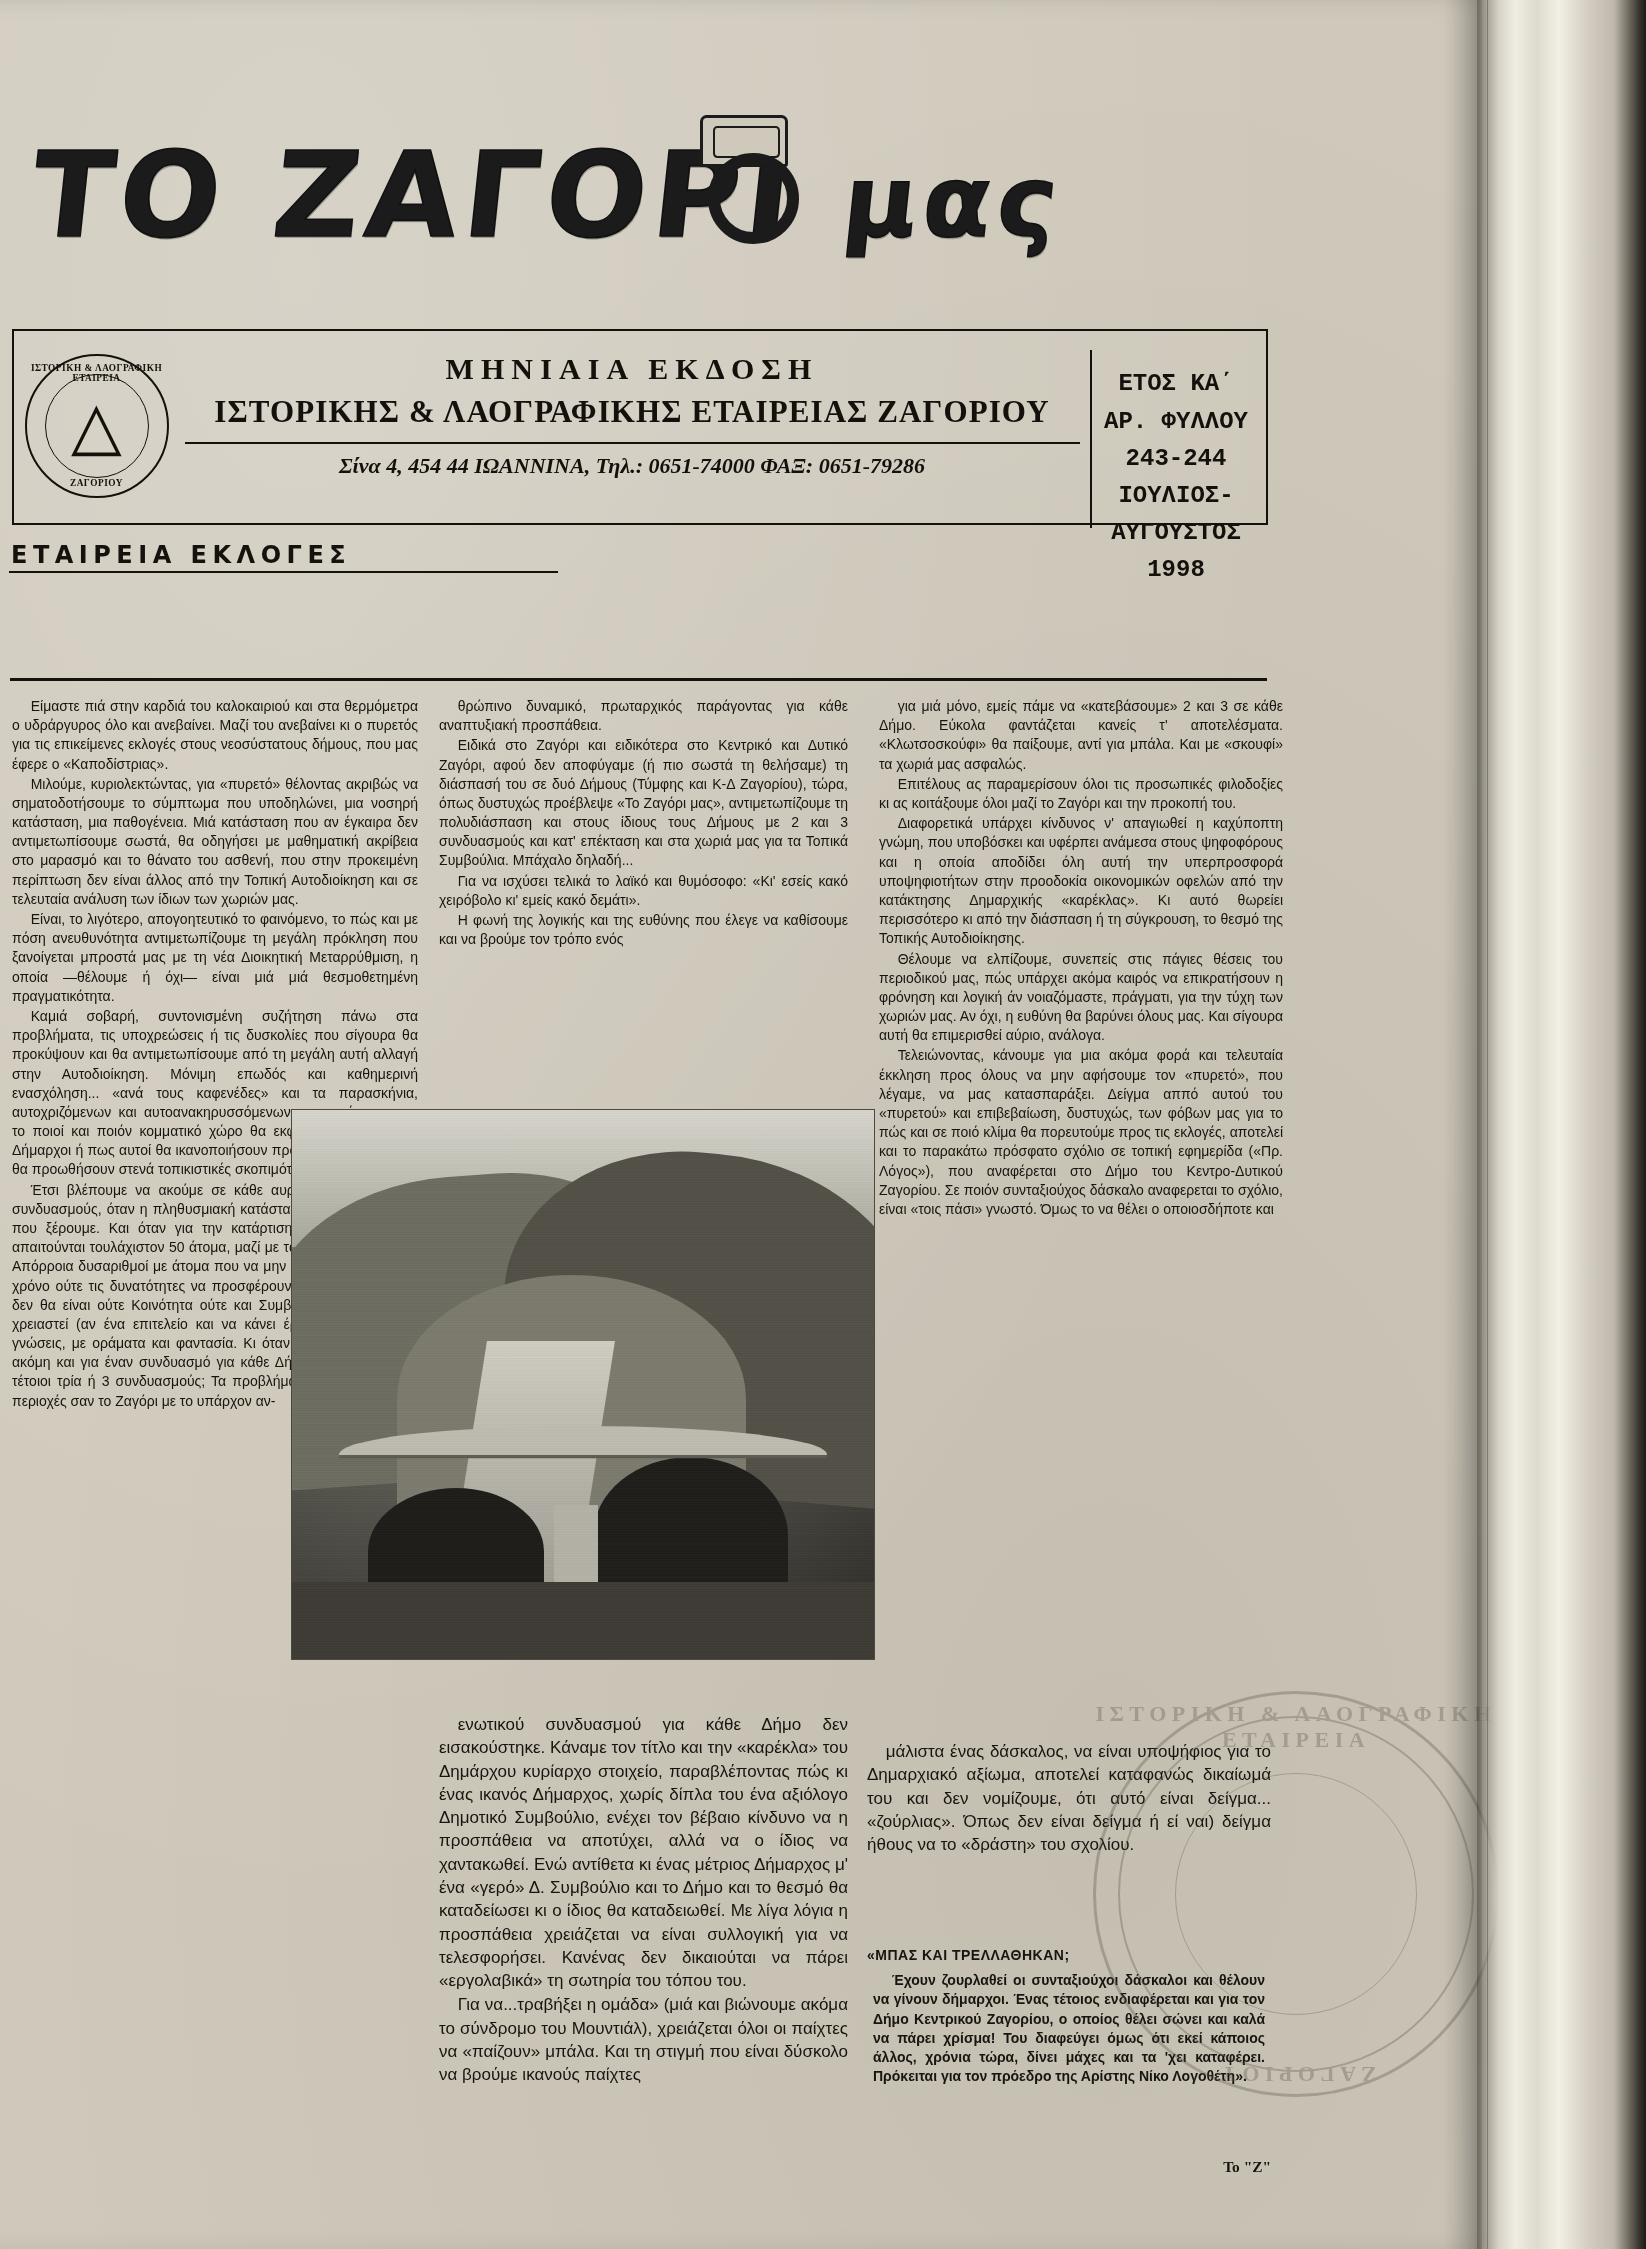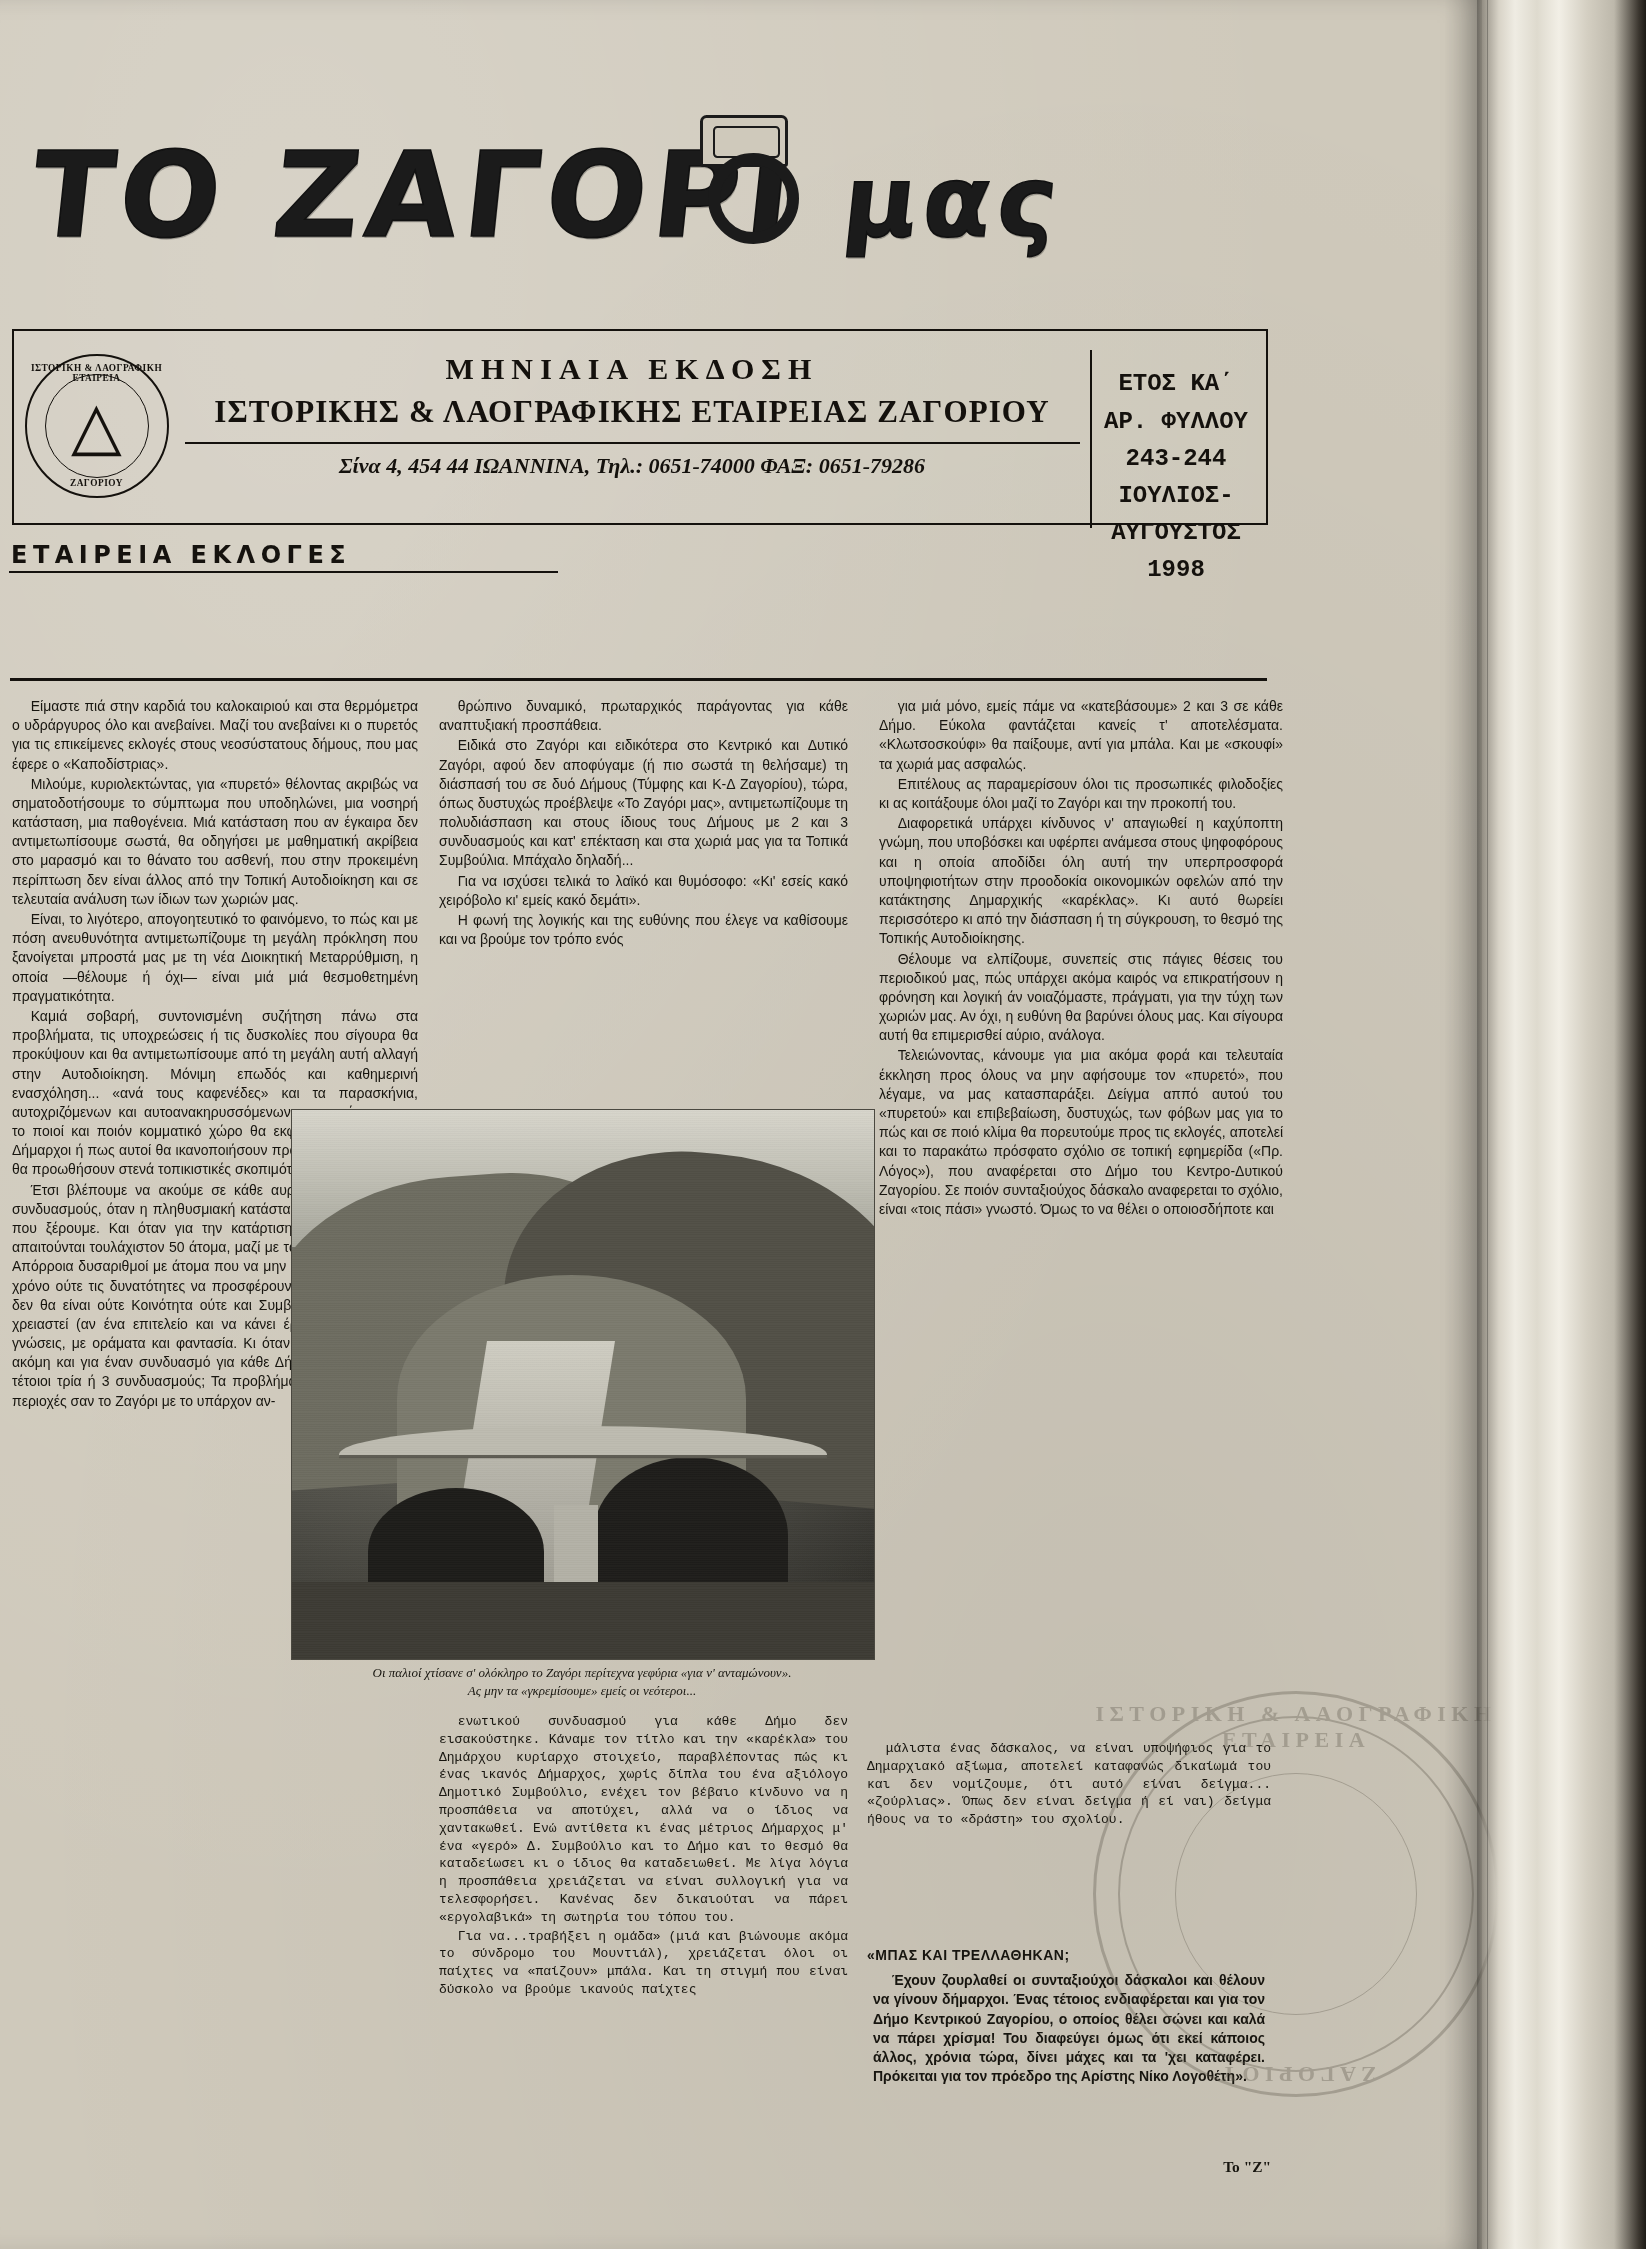--- a/index.html
+++ b/index.html
@@ -193,22 +193,22 @@
   #photo .grain{position:absolute;inset:0;opacity:.25;
     background-image:repeating-linear-gradient(0deg, rgba(255,255,255,.07) 0 1.1px, rgba(0,0,0,.07) 1.1px 2.2px);}
   #photocap{
     position:absolute;left:291px;top:1664px;width:582px;
     font-family:"Liberation Serif",serif;font-style:italic;font-size:13px;
     text-align:center;line-height:1.35;color:#17150f;
   }
   
   .lcol{
     position:absolute;
-    font-family:Liberation Mono, monospace;
-    font-size:13px;line-height:1.37;color:#17150f;text-align:justify;
+    font-family:Liberation Sans, sans-serif;
+    font-size:17px;line-height:1.37;color:#17150f;text-align:justify;
   }
   #lcol2{left:439px;top:1713px;width:409px;}
   #lcol3{left:867px;top:1740px;width:404px;}
   .lcol p{margin:0 0 1.1px 0;text-indent:18.7px;}
   #boxstory{
     position:absolute;left:867px;top:1946px;width:404px;
     font-family:"Liberation Sans",sans-serif;font-size:14px;line-height:1.37;
     color:#17150f;text-align:justify;font-weight:bold;
   }
   #boxstory .bt{text-align:left;letter-spacing:0.5px;margin-bottom:3.3px;}
@@ -317,24 +317,20 @@
     <div class="river"></div>
     <div class="bridge">
       <div class="archL"></div>
       <div class="archR"></div>
       <div class="pier"></div>
       <div class="deck"></div>
     </div>
     <div class="fg"></div>
     <div class="grain"></div>
   </div>
-  <div id="photocap">
-    <div>Οι παλιοί χτίσανε σ' ολόκληρο το Ζαγόρι περίτεχνα γεφύρια «για ν' ανταμώνουν».</div>
-    <div>Ας μην τα «γκρεμίσουμε» εμείς οι νεότεροι...</div>
-  </div>
 
   <div class="lcol" id="lcol2">
     <p>ενωτικού συνδυασμού για κάθε Δήμο δεν εισακούστηκε. Κάναμε τον τίτλο και την «καρέκλα» του Δημάρχου κυρίαρχο στοιχείο, παραβλέποντας πώς κι ένας ικανός Δήμαρχος, χωρίς δίπλα του ένα αξιόλογο Δημοτικό Συμβούλιο, ενέχει τον βέβαιο κίνδυνο να η προσπάθεια να αποτύχει, αλλά να ο ίδιος να χαντακωθεί. Ενώ αντίθετα κι ένας μέτριος Δήμαρχος μ' ένα «γερό» Δ. Συμβούλιο και το Δήμο και το θεσμό θα καταδείωσει κι ο ίδιος θα καταδειωθεί. Με λίγα λόγια η προσπάθεια χρειάζεται να είναι συλλογική για να τελεσφορήσει. Κανένας δεν δικαιούται να πάρει «εργολαβικά» τη σωτηρία του τόπου του.</p>
     <p>Για να...τραβήξει η ομάδα» (μιά και βιώνουμε ακόμα το σύνδρομο του Μουντιάλ), χρειάζεται όλοι οι παίχτες να «παίζουν» μπάλα. Και τη στιγμή που είναι δύσκολο να βρούμε ικανούς παίχτες</p>
   </div>
 
   <div class="lcol" id="lcol3">
     <p>μάλιστα ένας δάσκαλος, να είναι υποψήφιος για το Δημαρχιακό αξίωμα, αποτελεί καταφανώς δικαίωμά του και δεν νομίζουμε, ότι αυτό είναι δείγμα... «ζούρλιας». Όπως δεν είναι δείγμα ή εί ναι) δείγμα ήθους να το «δράστη» του σχολίου.</p>
   </div>
 

